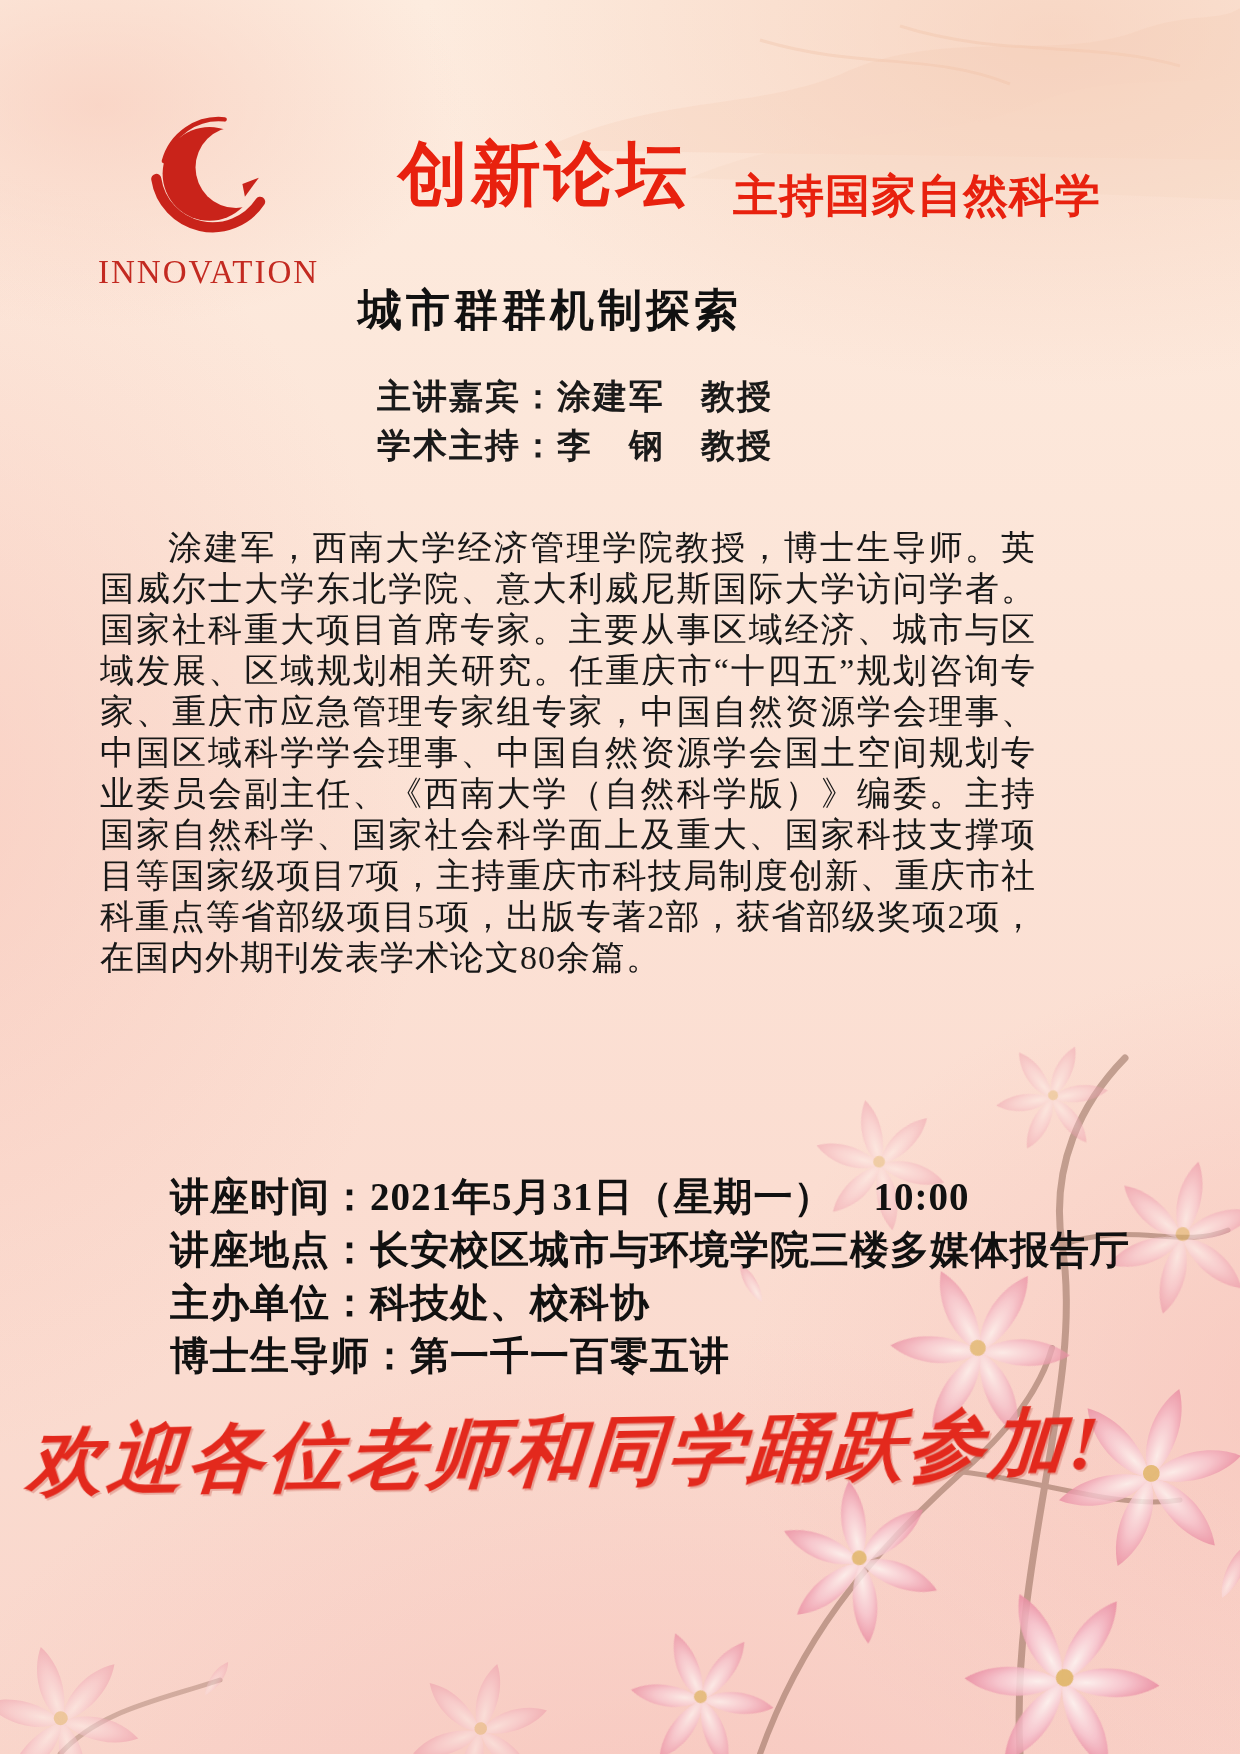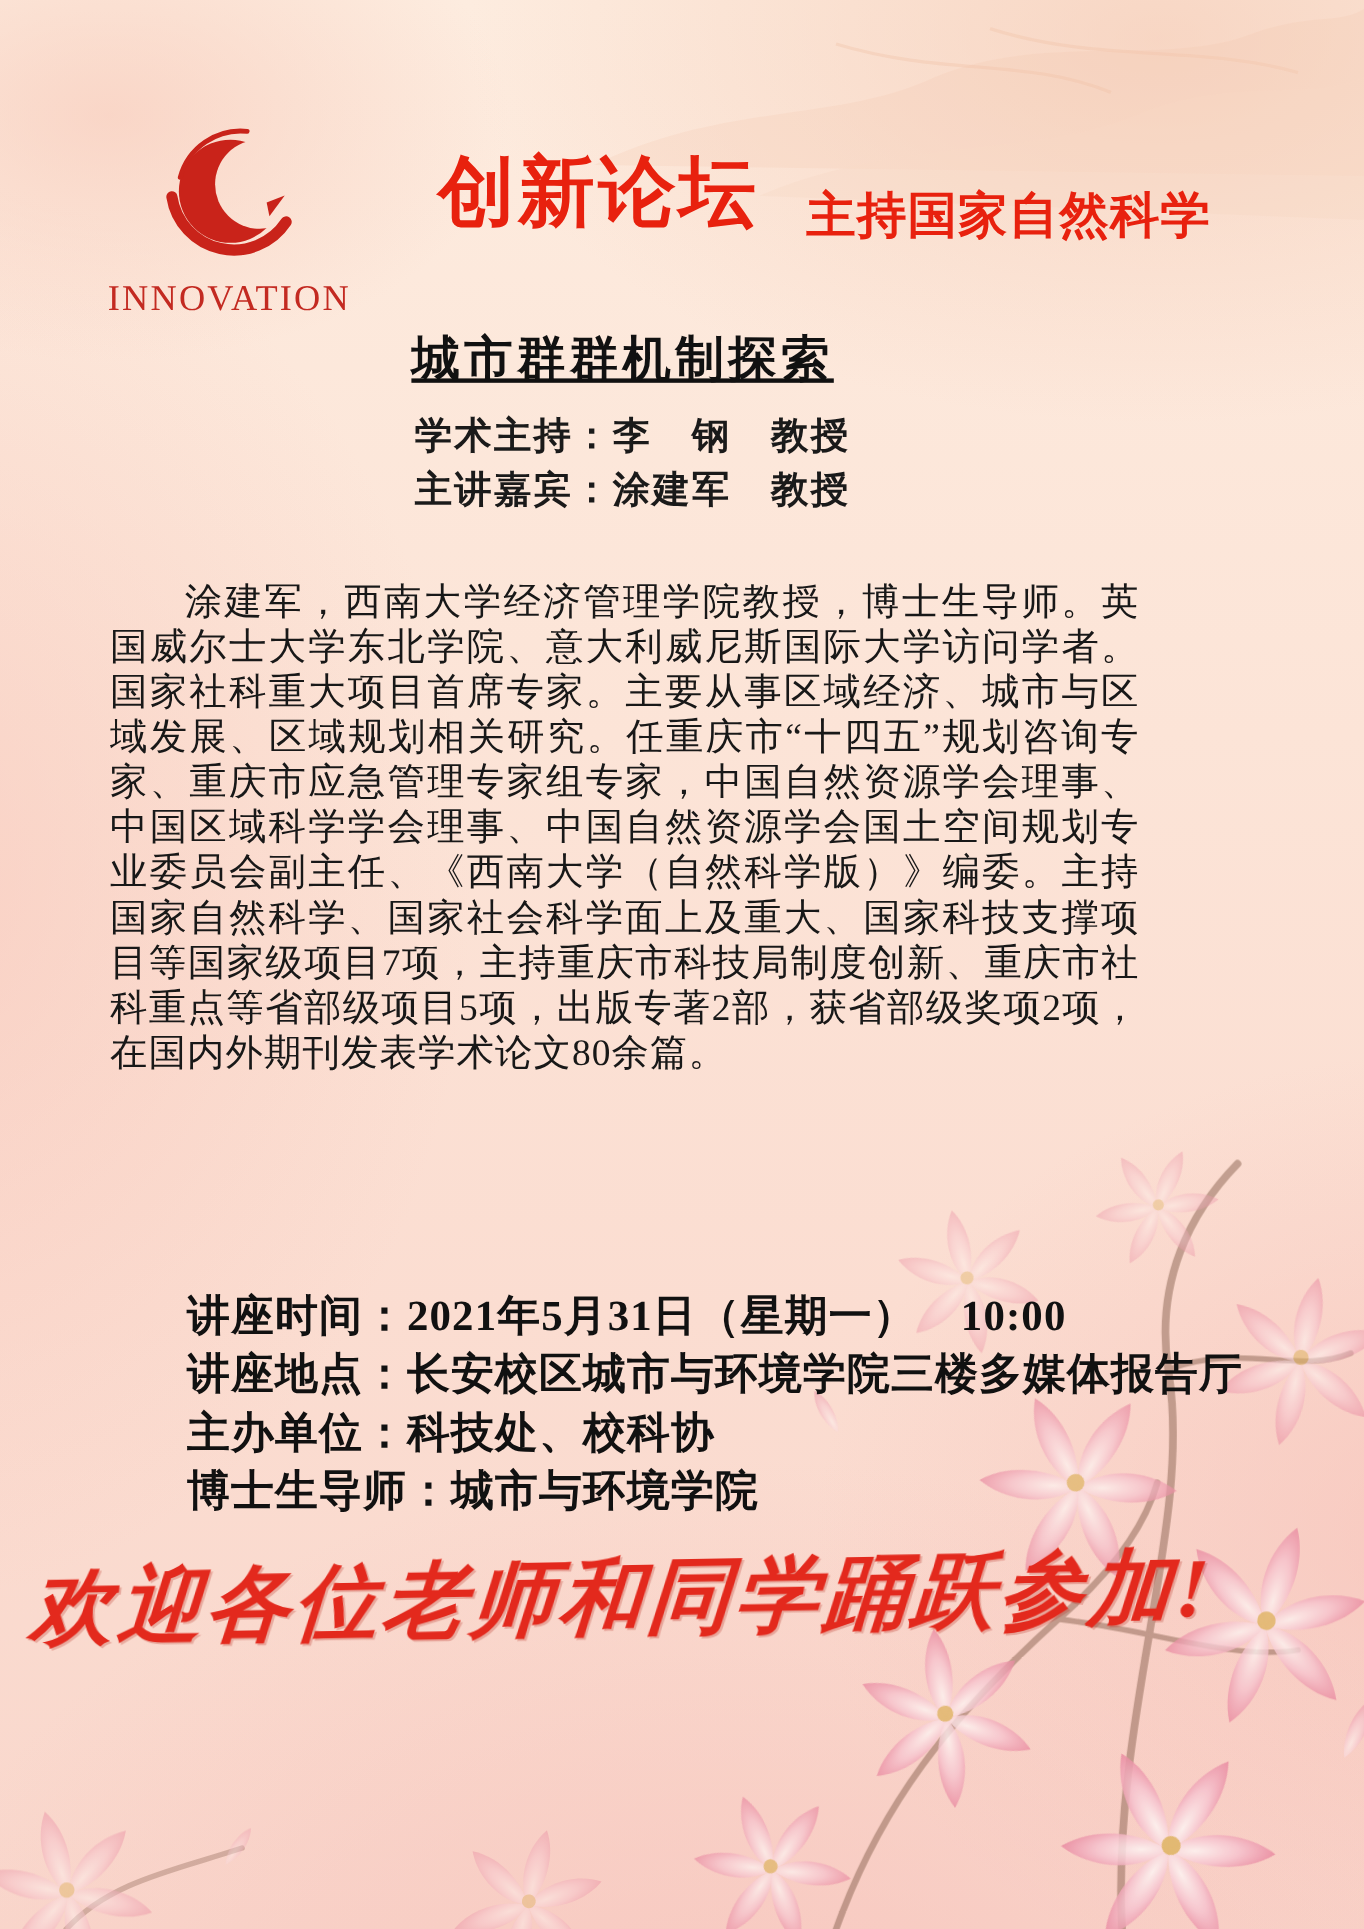--- a/index.html
+++ b/index.html
@@ -22,22 +22,22 @@
     position:absolute;left:398px;top:136px;margin:0;
     font-family:"Liberation Sans",sans-serif;font-weight:900;
     font-size:70px;line-height:1.1;color:#e8210e;letter-spacing:3px;
   }
   .lecture-number{
     position:absolute;left:733px;top:166px;
     font-family:"Liberation Serif",serif;font-weight:bold;
     font-size:45px;color:#e8210e;letter-spacing:1px;
   }
   .topic{
-    position:absolute;left:0;top:281px;width:1100px;margin:16px;text-align:center;
-    font-size:44px;font-weight:bold;color:#111;letter-spacing:4px;text-decoration:underline;
+    position:absolute;left:0;top:281px;width:1100px;margin:0;text-align:center;
+    font-size:44px;font-weight:bold;color:#111;letter-spacing:4px;
   }
   .guests{position:absolute;left:0;top:372px;width:1150px;text-align:center;}
   .guests p{margin:0;font-size:34px;font-weight:700;color:#1a1a1a;line-height:49px;letter-spacing:2px;}
   .bio{
     position:absolute;left:100px;top:527px;width:936px;margin:0;
     font-size:34px;line-height:41px;color:#181818;
     text-align:justify;text-justify:inter-ideograph;text-indent:68px;letter-spacing:1px;
   }
   .details{position:absolute;left:170px;top:1170px;}
   .details p{margin:0;font-size:39px;font-weight:bold;color:#111;line-height:53px;letter-spacing:1px;}
@@ -124,28 +124,28 @@
     </svg>
     <div class="logo-text">INNOVATION</div>
   </div>
 
   <h1 class="forum-title">创新论坛</h1>
   <div class="lecture-number">主持国家自然科学</div>
 
   <h2 class="topic">城市群群机制探索</h2>
 
   <div class="guests">
+    <p><span>主讲嘉宾：</span><span>涂建军　教授</span></p>
     <p><span>学术主持：</span><span>李　钢　教授</span></p>
-    <p><span>主讲嘉宾：</span><span>涂建军　教授</span></p>
   </div>
 
   <p class="bio">涂建军，西南大学经济管理学院教授，博士生导师。英国威尔士大学东北学院、意大利威尼斯国际大学访问学者。国家社科重大项目首席专家。主要从事区域经济、城市与区域发展、区域规划相关研究。任重庆市“十四五”规划咨询专家、重庆市应急管理专家组专家，中国自然资源学会理事、中国区域科学学会理事、中国自然资源学会国土空间规划专业委员会副主任、《西南大学（自然科学版）》编委。主持国家自然科学、国家社会科学面上及重大、国家科技支撑项目等国家级项目7项，主持重庆市科技局制度创新、重庆市社科重点等省部级项目5项，出版专著2部，获省部级奖项2项，在国内外期刊发表学术论文80余篇。</p>
 
   <div class="details">
     <p><span>讲座时间：</span><span>2021年5月31日（星期一）　10:00</span></p>
     <p><span>讲座地点：</span><span>长安校区城市与环境学院三楼多媒体报告厅</span></p>
     <p><span>主办单位：</span><span>科技处、校科协</span></p>
-    <p><span>博士生导师：</span><span>城市与环境学院</span></p>
+    <p><span>博士生导师：</span><span>第一千一百零五讲</span></p>
   </div>
 
   <p class="welcome">欢迎各位老师和同学踊跃参加!</p>
 
 </div>
 
 </body></html>

